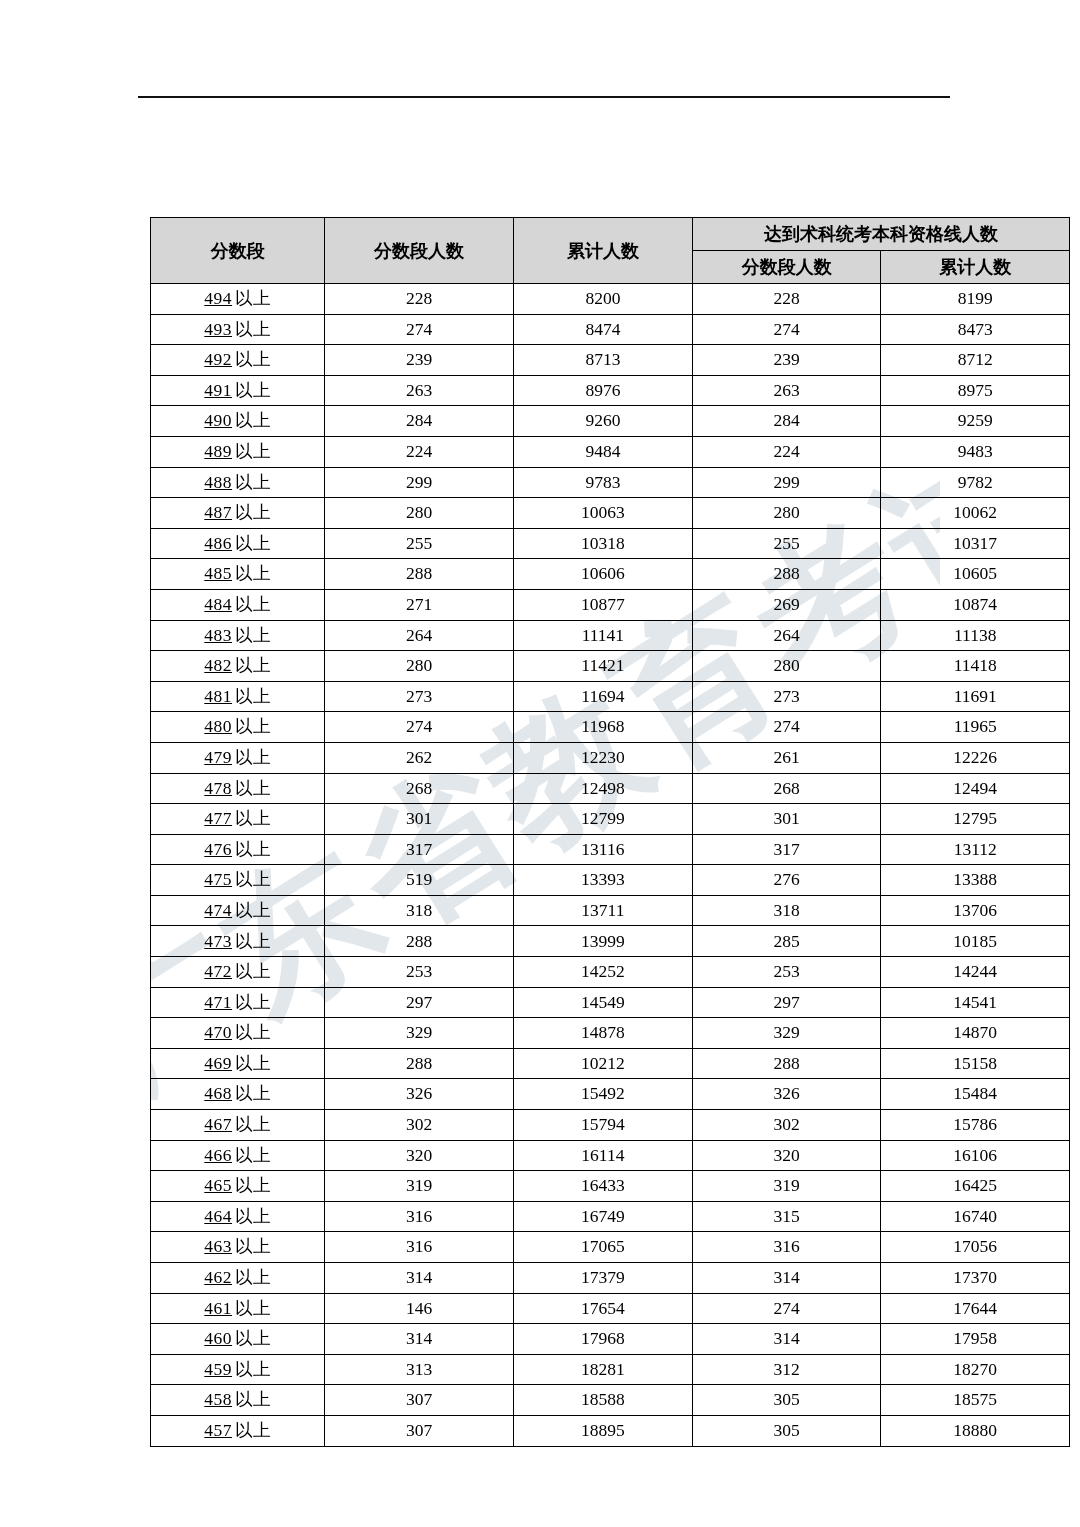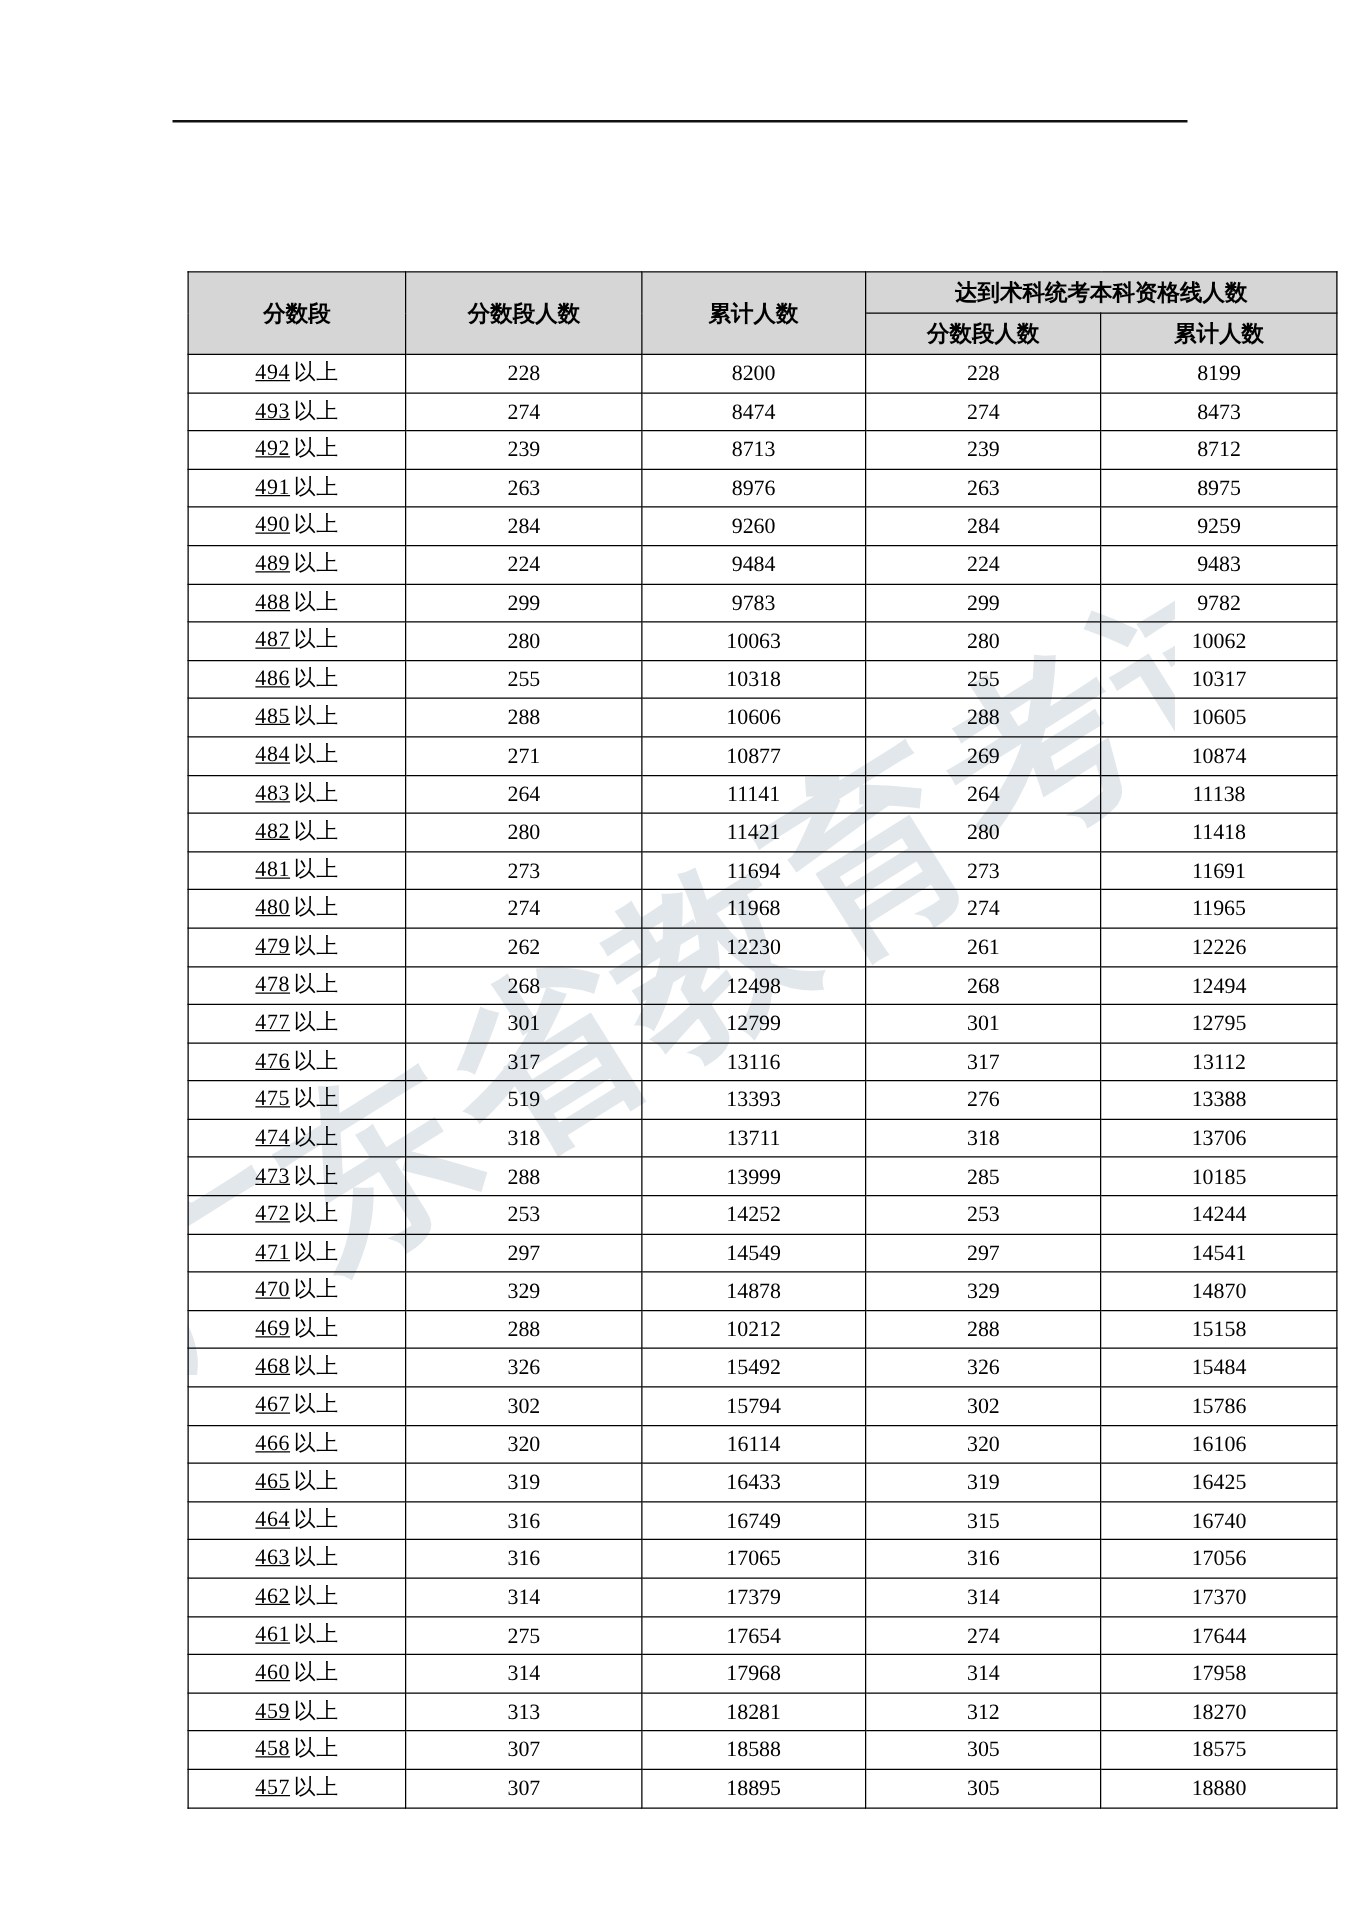--- a/index.html
+++ b/index.html
@@ -87,21 +87,21 @@
   col.c-cum2  { width: 160px; }
 
   td.score-cell {
     letter-spacing: 0.5px;
   }
   .score-num {
     font-family: "Liberation Serif", "DejaVu Serif", serif;
     text-decoration: underline;
   }
   .score-suffix {
-    font-family: Liberation Mono, monospace;
+    font-family: Liberation Serif, serif;
     margin-left: 3px;
   }
 </style>
 </head>
 <body>
 
 <div class="page">
 
   <div class="top-rule"></div>
 
@@ -356,21 +356,21 @@
         </tr>
         <tr>
           <td class="score-cell"><span class="score-num">462</span><span class="score-suffix">以上</span></td>
           <td>314</td>
           <td>17379</td>
           <td>314</td>
           <td>17370</td>
         </tr>
         <tr>
           <td class="score-cell"><span class="score-num">461</span><span class="score-suffix">以上</span></td>
-          <td>275</td>
+          <td>146</td>
           <td>17654</td>
           <td>274</td>
           <td>17644</td>
         </tr>
         <tr>
           <td class="score-cell"><span class="score-num">460</span><span class="score-suffix">以上</span></td>
           <td>314</td>
           <td>17968</td>
           <td>314</td>
           <td>17958</td>

